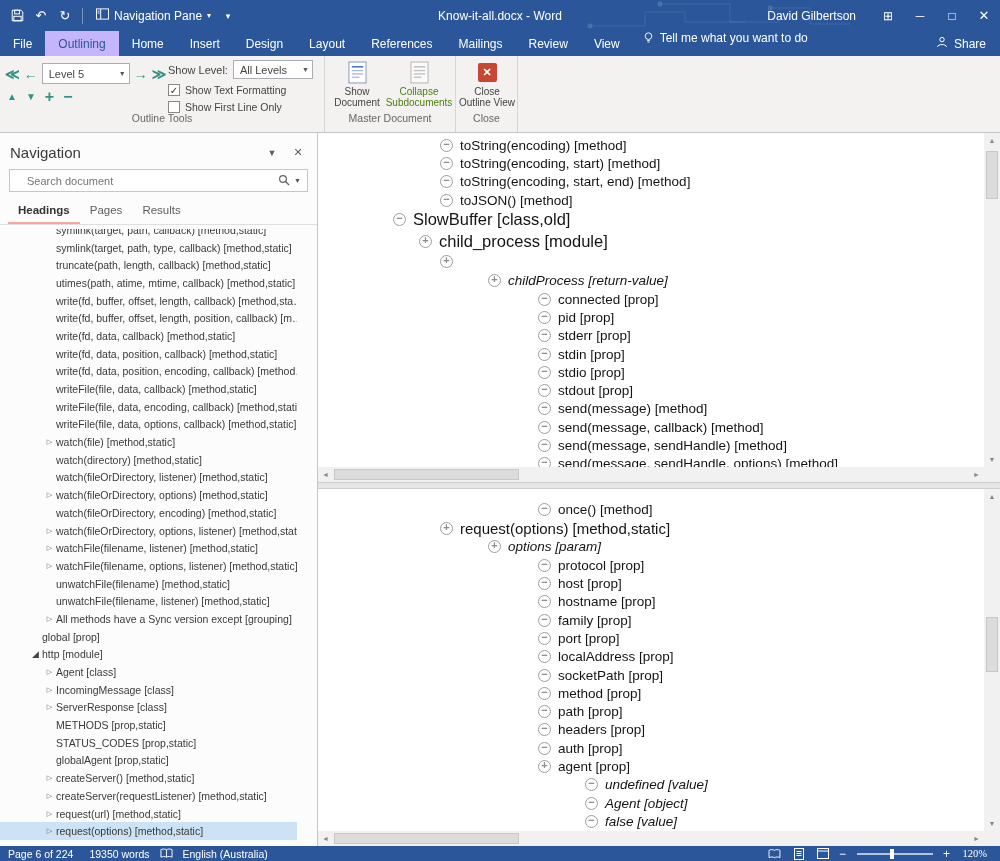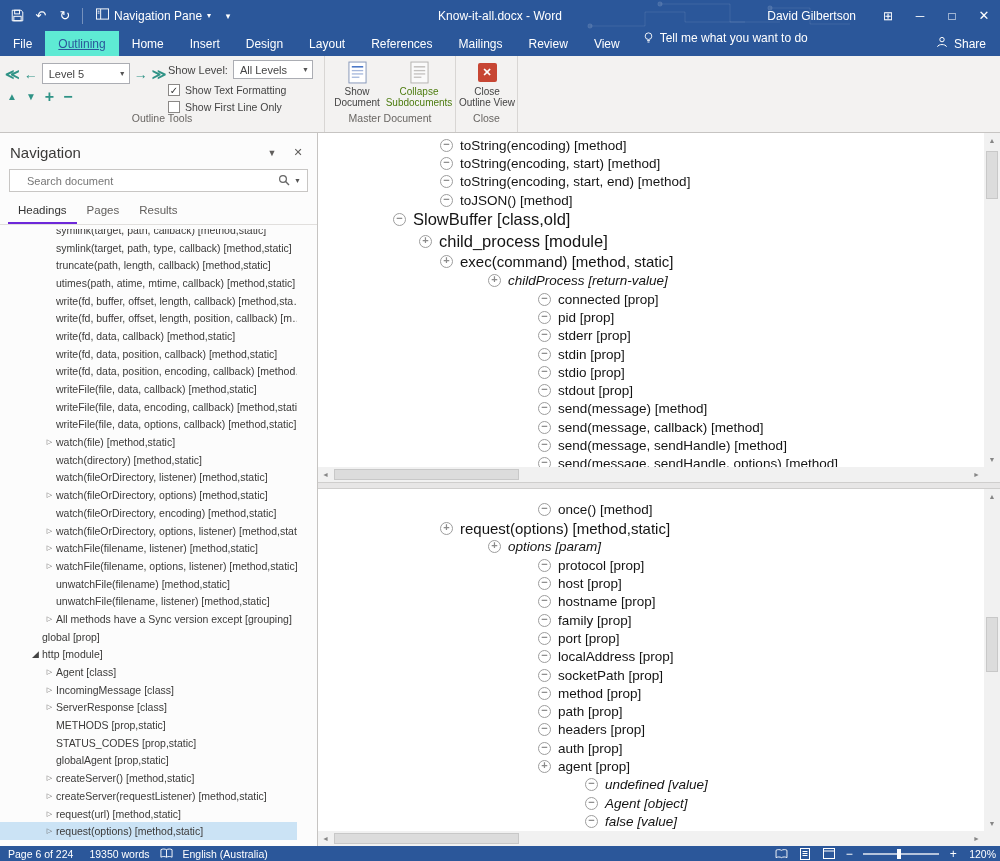--- a/index.html
+++ b/index.html
@@ -23,21 +23,21 @@
   .tb-user { font-size:12px; margin-right:16px; }
   .wbtn { width:32px; height:31px; display:flex; align-items:center; justify-content:center;
     font-size:12px; color:#fff; }
   .wbtn.close { font-size:13px; }
 
   
   .tabsrow { position:absolute; top:31px; left:0; right:0; height:25px; background:#2b579a;
     display:flex; align-items:stretch; color:#fff; font-size:12px; z-index:29; }
   .rtabs { display:flex; }
   .rtab { padding:0 13px; display:flex; align-items:center; }
-  .rtab.active { background:#5eead4; color:#2b579a;text-decoration:underline; }
+  .rtab.active { background:#c4b5fd; color:#2b579a; }
   .tellme { display:flex; align-items:flex-start; gap:6px; margin-left:10px; font-size:12px; }
   .share { margin-left:auto; margin-right:14px; display:flex; align-items:center; gap:6px; font-size:12px; }
 
   
   .ribbon { position:absolute; top:56px; left:0; right:0; height:77px; background:#f3f2f1;
     border-bottom:1px solid #c6c4c2; z-index:28; }
   .rgroup { position:absolute; top:0; height:76px; border-right:1px solid #d8d6d4; }
   .g1 { left:0; width:325px; }
   .g2 { left:325px; width:131px; }
   .g3 { left:456px; width:62px; }
@@ -78,21 +78,21 @@
   .nav-hbtn.arrow { font-size:9px; }
   .search { margin:2px 9px 0 9px; height:23px; border:1px solid #c8c6c4; background:#fff;
     display:flex; align-items:center; padding:0 4px 0 17px; flex:none; }
   .search input { border:none; outline:none; flex:1; font-size:11px; color:#444;
     font-family:"Liberation Sans", sans-serif; background:transparent; }
   .search input::placeholder { color:#767676; }
   .search .sarr { font-size:7px; color:#555; padding:0 2px 0 4px; }
   .nav-tabs { display:flex; padding:9px 0 0 8px; border-bottom:1px solid #e1dfdd; font-size:11.5px;
     color:#605e5c; flex:none; }
   .ntab { padding:3px 10px 6px 10px; }
-  .ntab.active { color:#333; font-weight:normal; border-bottom:2px solid #6d28d9; }
+  .ntab.active { color:#333; font-weight:bold; border-bottom:2px solid #fca5a5; }
   .nav-list-clip { flex:1; overflow:hidden; margin-top:4px; }
   .nav-list { transform:translateY(-8px); }
   .nrow { height:17.7px; display:flex; align-items:center; font-size:10.5px; color:#3b3a39;
     white-space:nowrap; overflow:hidden; margin-right:20px; }
   .nrow.sel { background:#cbe3f5; }
   .nchev { flex:none; width:13px; text-align:center; font-size:7px; color:#605e5c; }
   .nchev.down { font-size:9px; color:#444; }
   .nrow.ind1 .nchev { margin-left:29px; }
   .nrow.ind2 .nchev { margin-left:43px; }
   .ntext { overflow:hidden; }
@@ -141,21 +141,21 @@
   
   .statusbar { position:absolute; left:0; right:0; bottom:0; height:15px; background:#2b579a;
     color:#fff; font-size:10.5px; display:flex; align-items:center; z-index:30; }
   .sitem { padding:0 8px; white-space:nowrap; }
   .proof { display:flex; align-items:center; padding:0 2px; }
   .sright { margin-left:auto; display:flex; align-items:center; }
   .vicon { width:24px; display:flex; align-items:center; justify-content:center; }
   .zminus, .zplus { width:16px; text-align:center; font-size:12px; }
   .ztrack { position:relative; width:76px; height:2px; background:rgba(255,255,255,.65); margin:0 6px; }
   .zthumb { position:absolute; left:44%; top:-4px; width:4px; height:10px; background:#fff; }
-  .zoomtext { padding:0 4px 0 8px; }
+  .zoomtext { padding:0 13px 0 8px;font-family:Liberation Serif, serif; }
 </style>
 </head>
 <body>
 
 <div class="window">
 
   <div class="titlebar">
     <div class="qat">
       <span class="qbtn">
         <svg width="13" height="13" viewBox="0 0 16 16">
@@ -498,21 +498,20 @@
           <div class="drow lg">
             <span class="oicon ind0">−</span>
             <span class="dtext">SlowBuffer [class,old]</span>
           </div>
           <div class="drow lg">
             <span class="oicon ind1">+</span>
             <span class="dtext">child_process [module]</span>
           </div>
           <div class="drow md">
             <span class="oicon ind2">+</span>
-            <span class="dtext">exec(command) [method, static]</span>
           </div>
           <div class="drow sm ital">
             <span class="oicon ind3">+</span>
             <span class="dtext">childProcess [return-value]</span>
           </div>
           <div class="drow sm">
             <span class="oicon ind4">−</span>
             <span class="dtext">connected [prop]</span>
           </div>
           <div class="drow sm">

